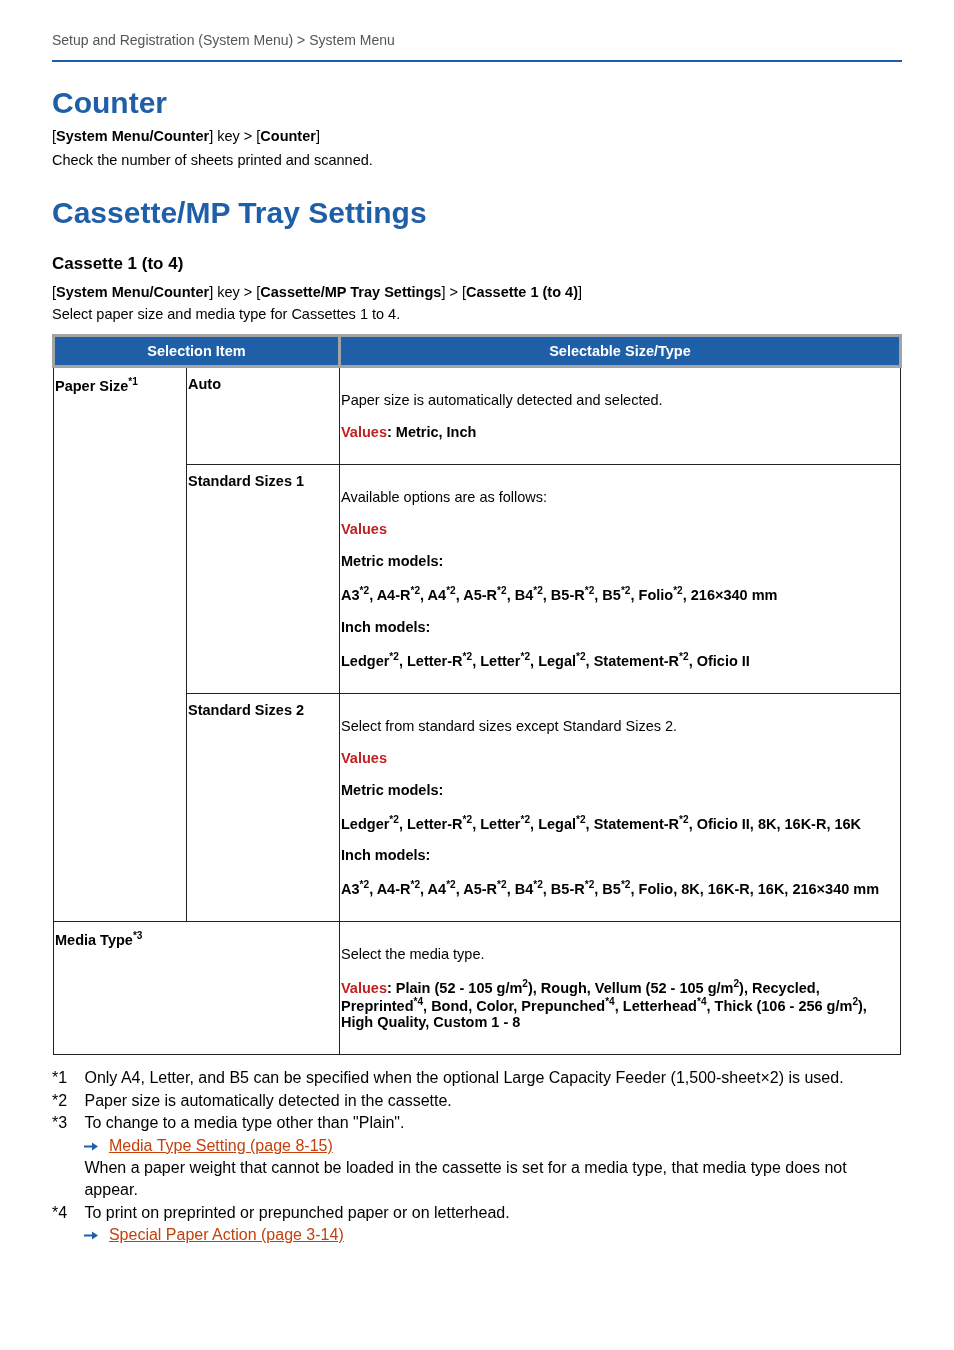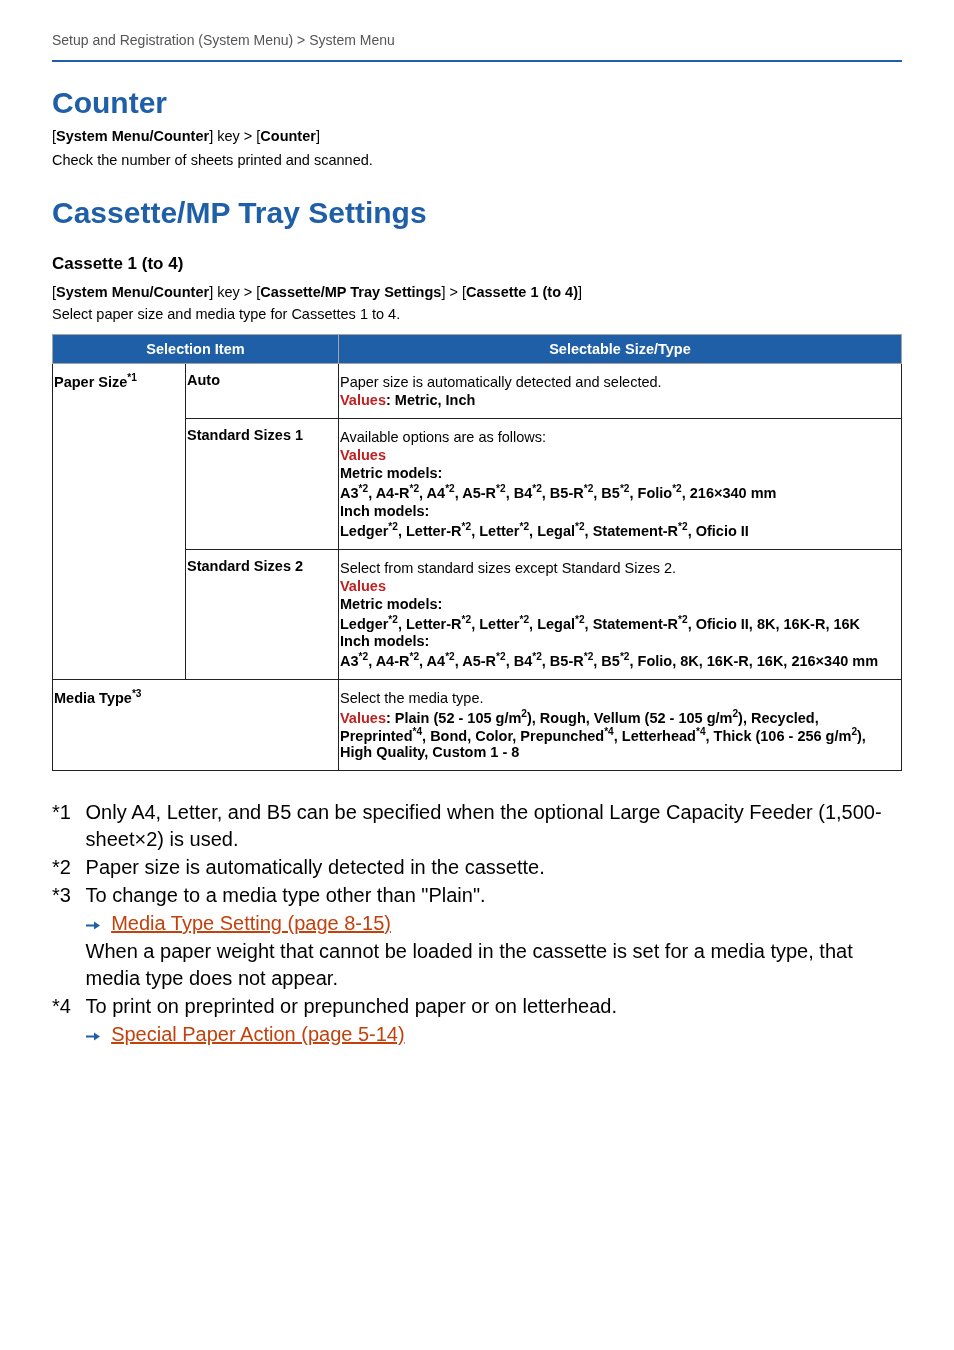--- a/index.html
+++ b/index.html
@@ -52,40 +52,40 @@
   table.settings {
     border-collapse: collapse;
     width: 100%;
     font-size: 14.5px;
   }
   table.settings th {
     background: #1e5fa8;
     color: #fff;
     font-weight: bold;
     padding: 6px 10px;
-    border: 1px solid #a3a3a3;
+    border: 3px solid #a3a3a3;
     text-align: center;
   }
   table.settings td {
     border: 1px solid #222;
     padding: 8px 1px;
     vertical-align: top;
   }
   .values-word {
     color: #c02020;
     font-weight: bold;
   }
   .sup {
     vertical-align: super;
     font-size: 0.7em;
     font-weight: bold;
   }
   .footnotes {
-    font-size: 20px;
-    margin-top: 28px;
+    font-size: 16px;
+    margin-top: 12px;
     line-height: 1.35;
   }
   .footnotes div {
     margin: 1px 0;
   }
   .fn-label {
     display: inline-block;
     width: 28px;
     vertical-align: top;
   }
@@ -107,21 +107,21 @@
   }
   .arrow-icon svg {
     width: 14px;
     height: 11px;
   }
   .page-num {
     text-align: center;
     font-size: 14.5px;
     margin-top: 300px;
   }
-  .cell-inner p { margin: 2px 0; }
+  .cell-inner p { margin: 16px 0; }
 </style>
 </head>
 <body>
 
 <div class="page">
 
   <div class="breadcrumb">Setup and Registration (System Menu) &gt; System Menu</div>
   <hr class="hr-top">
 
   <h1>Counter</h1>
@@ -247,20 +247,20 @@
       <span class="fn-body">To print on preprinted or prepunched paper or on letterhead.</span>
     </div>
     <div>
       <span class="fn-label"></span>
       <span class="fn-body">
         <span class="arrow-icon">
           <svg viewBox="0 0 14 11">
               <path d="M0 4.5 H8 V1.5 L14 5.5 L8 9.5 V6.5 H0 Z" fill="#1e5fa8"></path>
             </svg>
         </span>
-        <a href="#" class="link">Special Paper Action (page 5-14)</a>
+        <a href="#" class="link">Special Paper Action (page 3-14)</a>
       </span>
     </div>
   </div>
 
   <div class="page-num">8-7</div>
 
 </div>
 
 </body></html>

